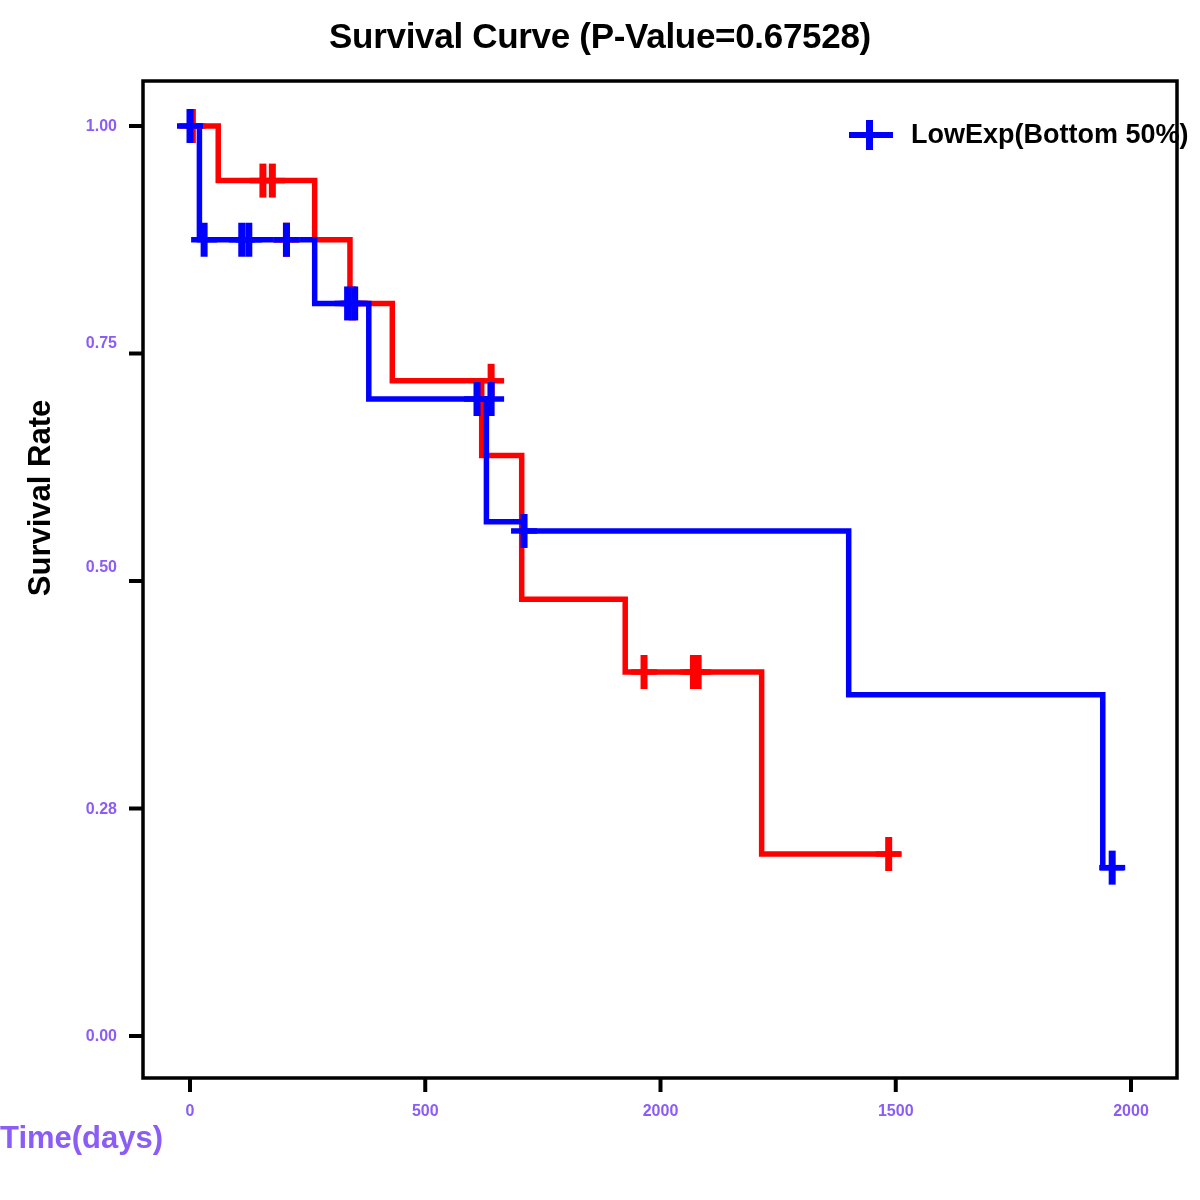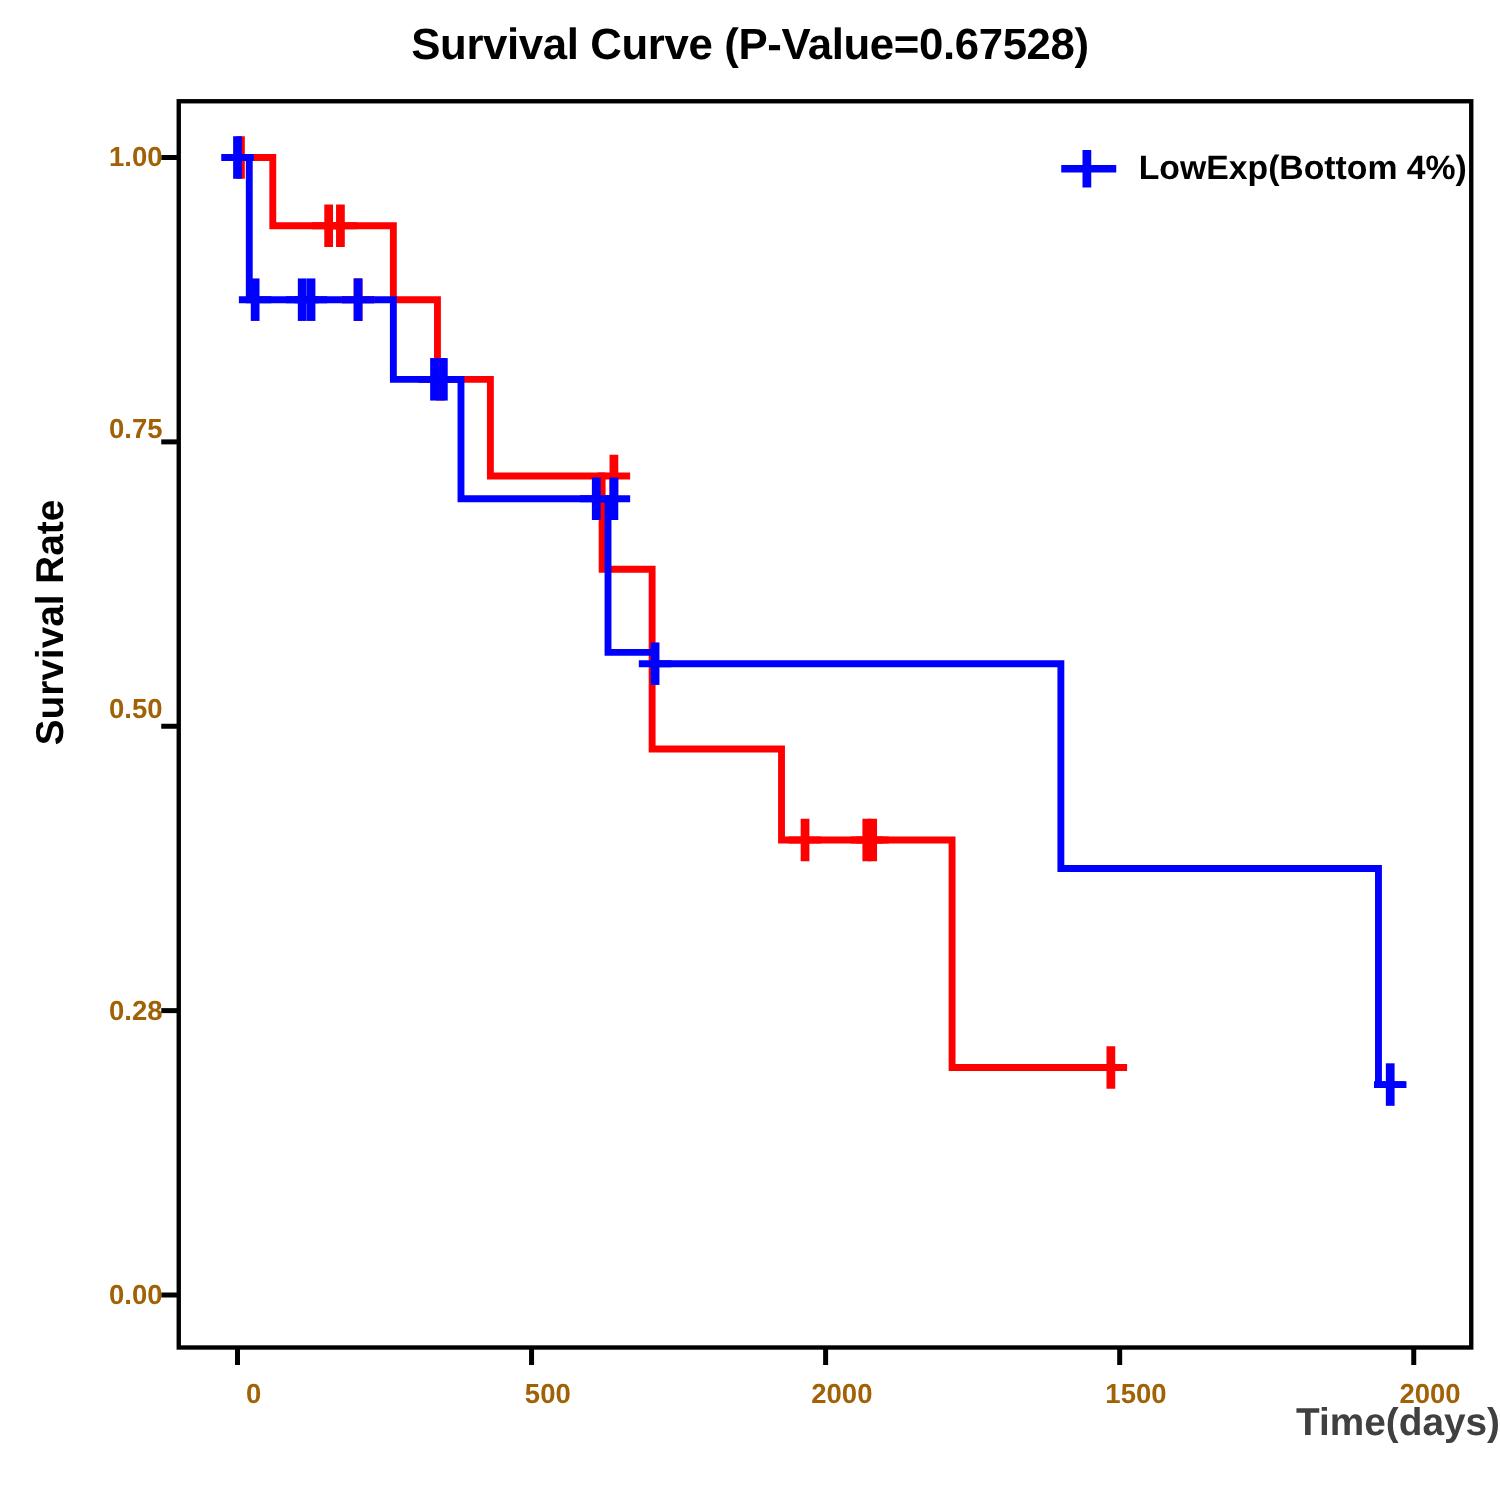--- a/index.html
+++ b/index.html
@@ -18,48 +18,47 @@
     font-size:35px;
     font-weight:bold;
     color:#000000;
     letter-spacing:-0.3px;
   }
 
   #plot-svg{position:absolute;left:0;top:0;}
 
   .axis-tick-label{
     position:absolute;
-    font-size:22px;
-    font-weight:bold;
-    color:#a16207;
+    font-size:16px;
+    font-weight:bold;
+    color:#8b5cf6;
     white-space:nowrap;
-    margin-left:13px;
   }
   .ytick-label{ text-align:right; transform:translateY(-50%); }
   .xtick-label{ text-align:center; transform:translateX(-50%); }
 
   #y-axis-title{
     position:absolute;
     left:-90px;
     top:480px;
     width:260px;
     text-align:center;
     font-size:31px;
     font-weight:bold;
     color:#000;
     transform:rotate(-90deg);
     transform-origin:center center;
   }
   #x-axis-title{
     position:absolute;
     left:0;top:1120px;width:1200px;
-    text-align:right;
+    text-align:left;
     font-size:31px;
     font-weight:bold;
-    color:#404040;
+    color:#8b5cf6;
   }
 
   #legend{
     position:absolute;
     left:845px;top:108px;
   }
   .legend-row{
     display:flex;
     align-items:center;
     height:52px;
@@ -215,17 +214,17 @@
 
   <div id="y-axis-title">Survival Rate</div>
   <div id="x-axis-title">Time(days)</div>
 
   <div id="legend">
       <div class="legend-row">
         <span class="legend-mark">
           <span class="hbar" style="background: rgb(0, 0, 255);"></span>
           <span class="vbar" style="background: rgb(0, 0, 255);"></span>
         </span>
-        <span class="legend-label">LowExp(Bottom 4%)</span>
+        <span class="legend-label">LowExp(Bottom 50%)</span>
       </div>
     </div>
 
 </div>
 
 </body></html>

